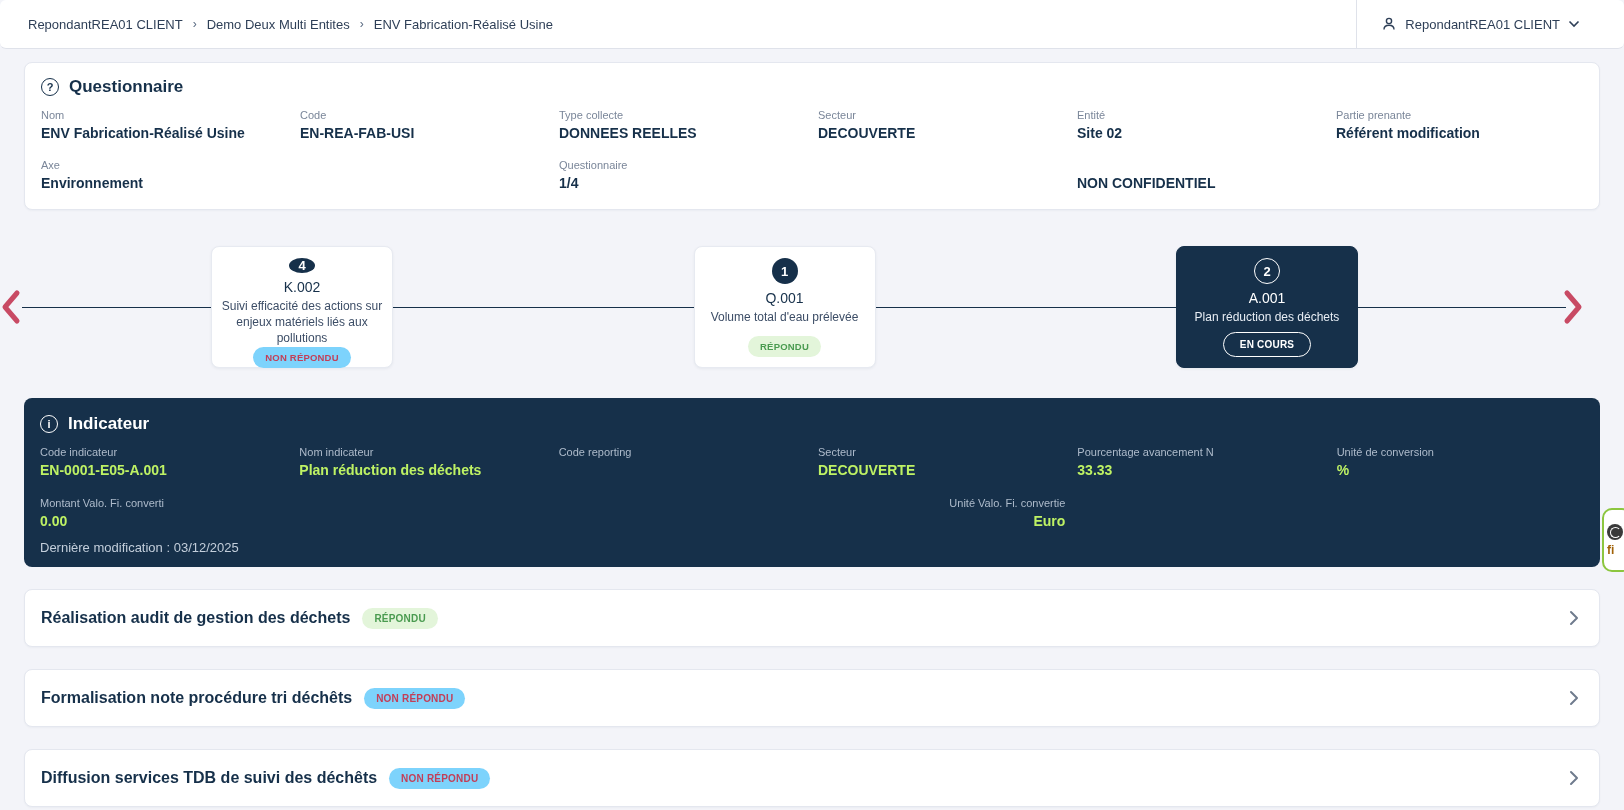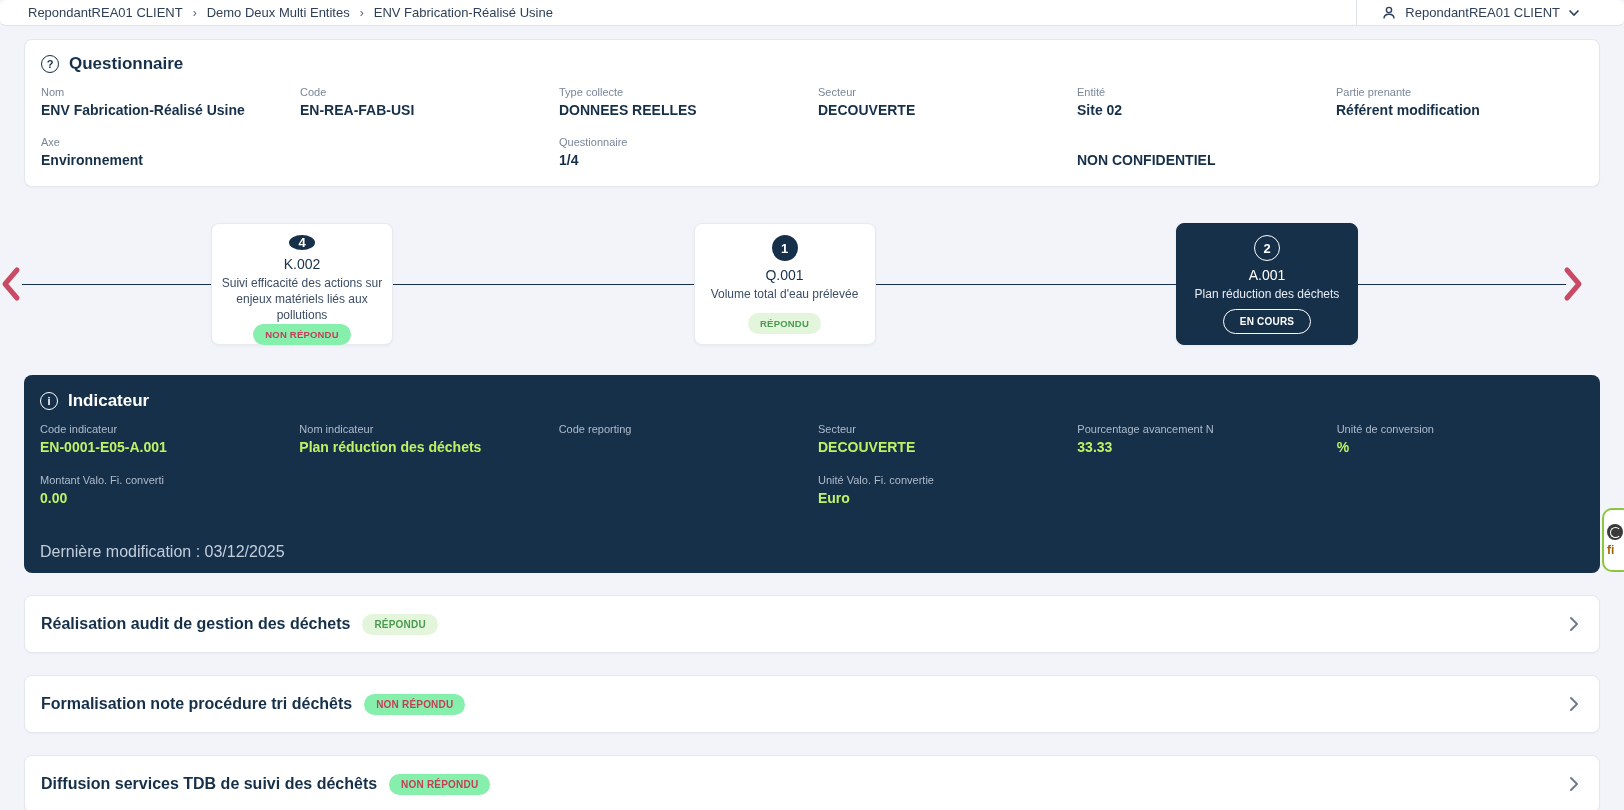--- a/index.html
+++ b/index.html
@@ -7,21 +7,21 @@
   body {
     font-family:"Liberation Sans", sans-serif;
     background:#f3f4f9;
     color:#16304a;
     overflow:hidden;
     position:relative;
   }
 
   
   .topbar {
-    height:26px; background:#ffffff; border-bottom:1px solid #dfe2ea;
+    height:49px; background:#ffffff; border-bottom:1px solid #dfe2ea;
     display:flex; align-items:center; justify-content:space-between;border-radius:6px;
   }
   .breadcrumb { display:flex; align-items:center; gap:10px; padding-left:28px; font-size:13px; color:#2e3f57; }
   .crumb-sep { color:#5b6b83; font-size:12px; }
   .user-box {
     height:100%; border-left:1px solid #dfe2ea; display:flex; align-items:center;
     gap:8px; padding:0 44px 0 24px; font-size:13px; color:#2e3f57; cursor:pointer;
   }
   .user-box svg { display:block; }
 
@@ -37,21 +37,21 @@
   .sec-head { display:flex; align-items:center; gap:10px; margin-bottom:12px; }
   .sec-title { font-size:17px; font-weight:bold; color:#16304a; }
   .circle-ico {
     width:18px; height:18px; border:1.6px solid #16304a; border-radius:50%;
     display:flex; align-items:center; justify-content:center;
     font-size:11px; font-weight:bold; color:#16304a; flex:0 0 auto;
   }
   .fgrid { display:grid; grid-template-columns:repeat(6,1fr); row-gap:18px; column-gap:12px; }
   .field .flabel { font-size:11px; color:#7a8699; margin-bottom:3px; min-height:13px; }
   .field .fvalue { font-size:14px; font-weight:bold; color:#16304a; }
-  .col3 { grid-column:3; } .col4 { grid-column:4; } .col5 { grid-column:5; }
+  .col3 { grid-column:3; } .col4 { grid-column:4;text-align:right; } .col5 { grid-column:5; }
 
   
   .carousel { position:relative; height:122px; margin-top:36px; }
   .car-line { position:absolute; top:50%; left:22px; right:58px; border-top:1.5px solid #16304a; }
   .car-track { position:absolute; left:211px; width:1147px; top:0; display:flex; justify-content:space-between; }
   .kcard {
     position:relative; width:182px; height:122px; background:#ffffff;
     border:1px solid #e7eaf1; border-radius:8px; box-shadow:0 1px 3px rgba(22,48,74,.06);
     display:flex; flex-direction:column; align-items:center; padding:8px 8px 10px; text-align:center;
     cursor:pointer;
@@ -64,36 +64,36 @@
   }
   .kcard.active .kbadge { background:transparent; border:1.5px solid #ffffff; }
   .kcode { font-size:14px; margin-top:6px; color:#16304a; }
   .kcard.active .kcode { color:#ffffff; }
   .kdesc { font-size:12px; line-height:1.35; color:#3c4d66; margin-top:3px; flex:1; }
   .kcard.active .kdesc { color:#e7edf4; }
   .pill {
     display:inline-block; font-size:9.5px; font-weight:bold; letter-spacing:.2px;
     padding:5px 12px; border-radius:999px; white-space:nowrap;
   }
-  .pill.red   { background:#86efac; color:#c23f58;text-align:center; }
+  .pill.red   { background:#7dd3fc; color:#c23f58;text-align:center; }
   .pill.green { background:#e3f5da; color:#4a9b50; }
   .pill.outline { background:transparent; color:#ffffff; border:1.3px solid #ffffff; padding:6px 16px; font-size:10px; }
   .car-arrow { position:absolute; top:50%; transform:translateY(-50%); cursor:pointer; line-height:0; }
   .car-arrow.left { left:0; } .car-arrow.right { right:40px; }
 
   
   .ind-panel {
     margin-top:30px; background:#16304a; border-radius:8px;
     padding:16px 16px 12px 16px; color:#ffffff;
   }
   .ind-panel .sec-title { color:#ffffff; }
   .ind-panel .circle-ico { border-color:#ffffff; color:#ffffff; }
   .ind-panel .flabel { color:#aebbcb; }
   .ind-panel .fvalue { color:#bef264; min-height:17px; }
-  .ind-foot { font-size:16px; color:#c3cedb; margin-top:36px; }
+  .ind-foot { font-size:13px; color:#c3cedb; margin-top:10px; }
 
   
   .qrows { margin-top:22px; display:flex; flex-direction:column; gap:22px; }
   .qrow {
     height:58px; display:flex; align-items:center; padding:0 20px 0 16px; cursor:pointer;
   }
   .qrow-title { font-size:16px; font-weight:bold; color:#16304a; margin-right:12px; }
   .qrow .pill { font-size:10px; }
   .qrow-chevron { margin-left:auto; color:#6f7b8d; line-height:0; }
 

